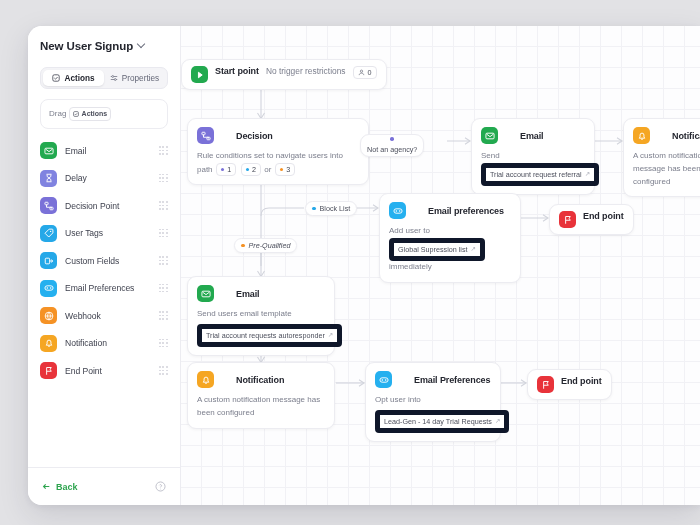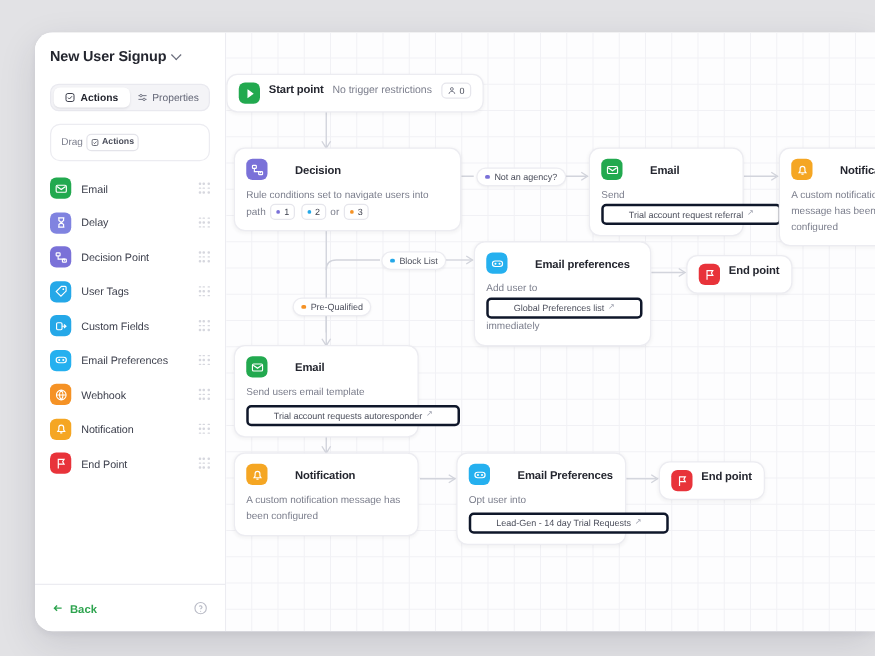--- a/index.html
+++ b/index.html
@@ -136,22 +136,22 @@
   .node-head { display: flex; align-items: center; gap: 22px; }
   .n-ico {
     width: 17px; height: 17px; border-radius: 5px; flex: 0 0 17px;
     display: flex; align-items: center; justify-content: center; color: #fff;
   }
   .n-ico svg { width: 10px; height: 10px; display: block; }
   .n-title { font-size: 9px; font-weight: 700; color: #24262f; letter-spacing: -.1px; }
   .n-body { font-size: 8px; color: #7b7e8c; line-height: 1.6; margin-top: 6px; }
   .chip {
     display: inline-flex; gap: 3px;
-    border: 2px solid #0f172a; border-radius: 4px; background: #fff;
-    padding: 1px 20px; font-size: 7.2px; color: #4c4f5c; white-space: nowrap;
+    border: 5px solid #0f172a; border-radius: 4px; background: #fff;
+    padding: 1px 4px; font-size: 7.2px; color: #4c4f5c; white-space: nowrap;
     vertical-align: middle;
   }
   .chip .arr { font-size: 6.5px; color: #a0a3b0; }
   .pbadge {
     display: inline-flex; align-items: center; gap: 3px;
     border: 1px solid #e6e6ec; border-radius: 4px; background: #fff;
     padding: 0px 4px; font-size: 7.2px; color: #3c3f4c;
     vertical-align: middle; margin: 0 1px;
   }
   .dot { width: 3.5px; height: 3.5px; border-radius: 50%; display: block; flex:0 0 3.5px; }
@@ -504,21 +504,21 @@
             <span>2</span>
         </span>
         <span>or</span>
         <span class="pbadge">
           <i class="dot" style="background:#f59225"></i>
             <span>3</span>
         </span>
       </div>
     </div>
 
-    <div class="elabel" style="left:200px; top:108px;">
+    <div class="elabel" style="left:179px; top:108px;flex-direction:column;">
       <i class="dot" style="background:#7a71d8"></i>
       <span>Not an agency?</span>
     </div>
 
     <div class="node" style="left:290px; top:92px; width:124px;">
       <div class="node-head">
         <span class="n-ico" style="background:#22a94f">
           <svg viewBox="0 0 16 16" fill="none" stroke="#fff" stroke-width="1.5">
               <rect x="1.5" y="3.5" width="13" height="9" rx="1.6"></rect>
               <path d="M2.5 5l5.5 4 5.5-4"></path>
@@ -560,37 +560,37 @@
               <rect x="1.5" y="4.5" width="13" height="7" rx="3.5"></rect>
               <circle cx="5.4" cy="8" r="1.3" fill="#fff" stroke="none"></circle>
               <circle cx="10.6" cy="8" r="1.3" fill="#fff" stroke="none"></circle>
             </svg>
         </span>
         <span class="n-title">Email preferences</span>
       </div>
       <div class="n-body">
         <span>Add user to</span>
         <span class="chip">
-          <span>Global Preferences list</span>
+          <span>Global Supression list</span>
             <span class="arr">↗</span>
         </span>
         <span>immediately</span>
       </div>
     </div>
 
     <div class="node inline" style="left:368px; top:178px;">
       <span class="n-ico" style="background:#e8333a">
         <svg viewBox="0 0 16 16" fill="none" stroke="#fff" stroke-width="1.5">
             <path d="M4.2 14V2.4h7.4l-1.8 3 1.8 3H4.2"></path>
           </svg>
       </span>
       <span class="n-title">End point</span>
     </div>
 
-    <div class="elabel" style="left:53px; top:212px;">
+    <div class="elabel" style="left:53px; top:212px;font-style:italic;">
       <i class="dot" style="background:#f59225"></i>
       <span>Pre-Qualified</span>
     </div>
 
     <div class="node" style="left:6px; top:250px; width:148px;">
       <div class="node-head">
         <span class="n-ico" style="background:#22a94f">
           <svg viewBox="0 0 16 16" fill="none" stroke="#fff" stroke-width="1.5">
               <rect x="1.5" y="3.5" width="13" height="9" rx="1.6"></rect>
               <path d="M2.5 5l5.5 4 5.5-4"></path>

